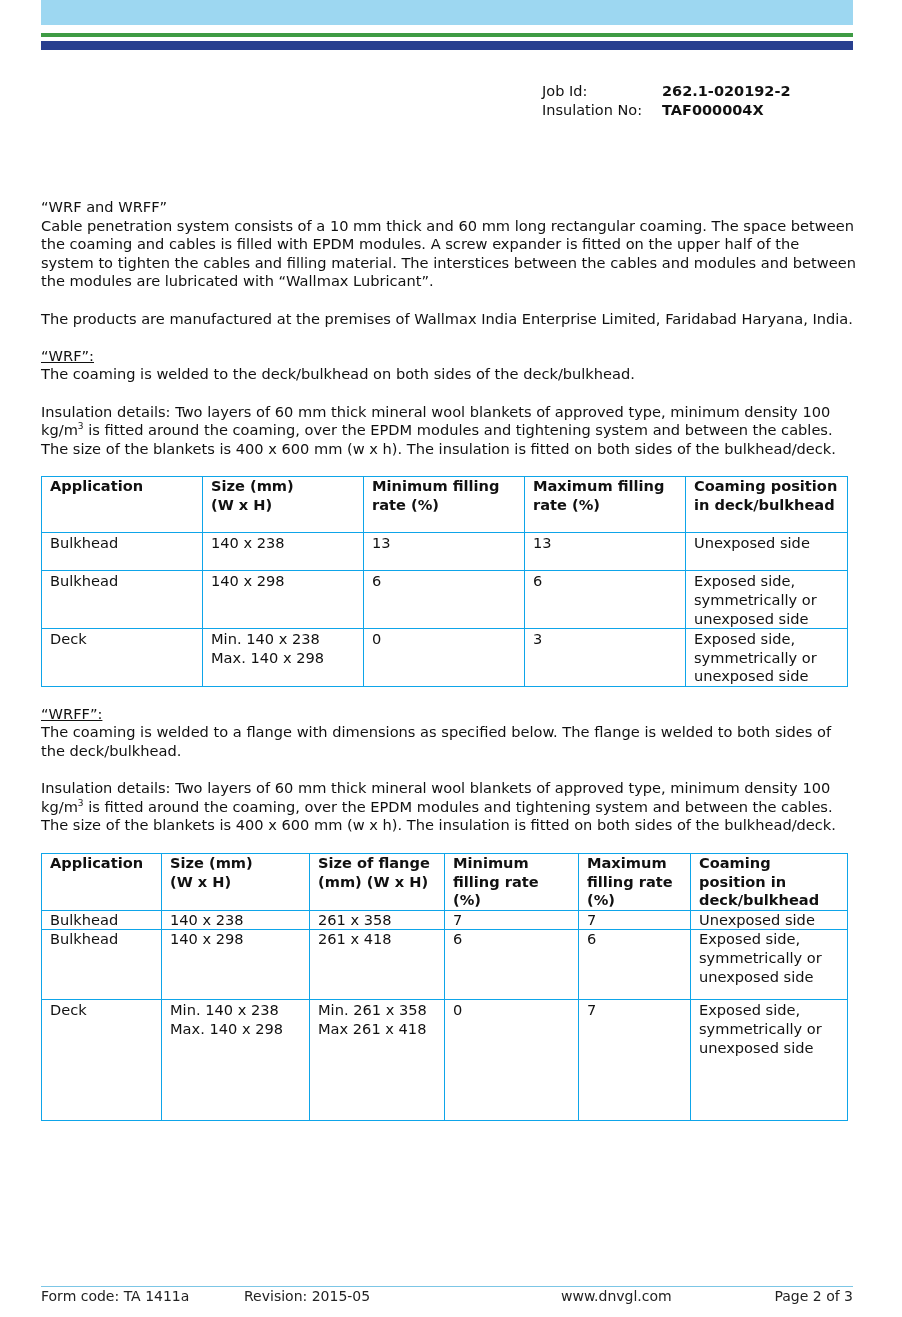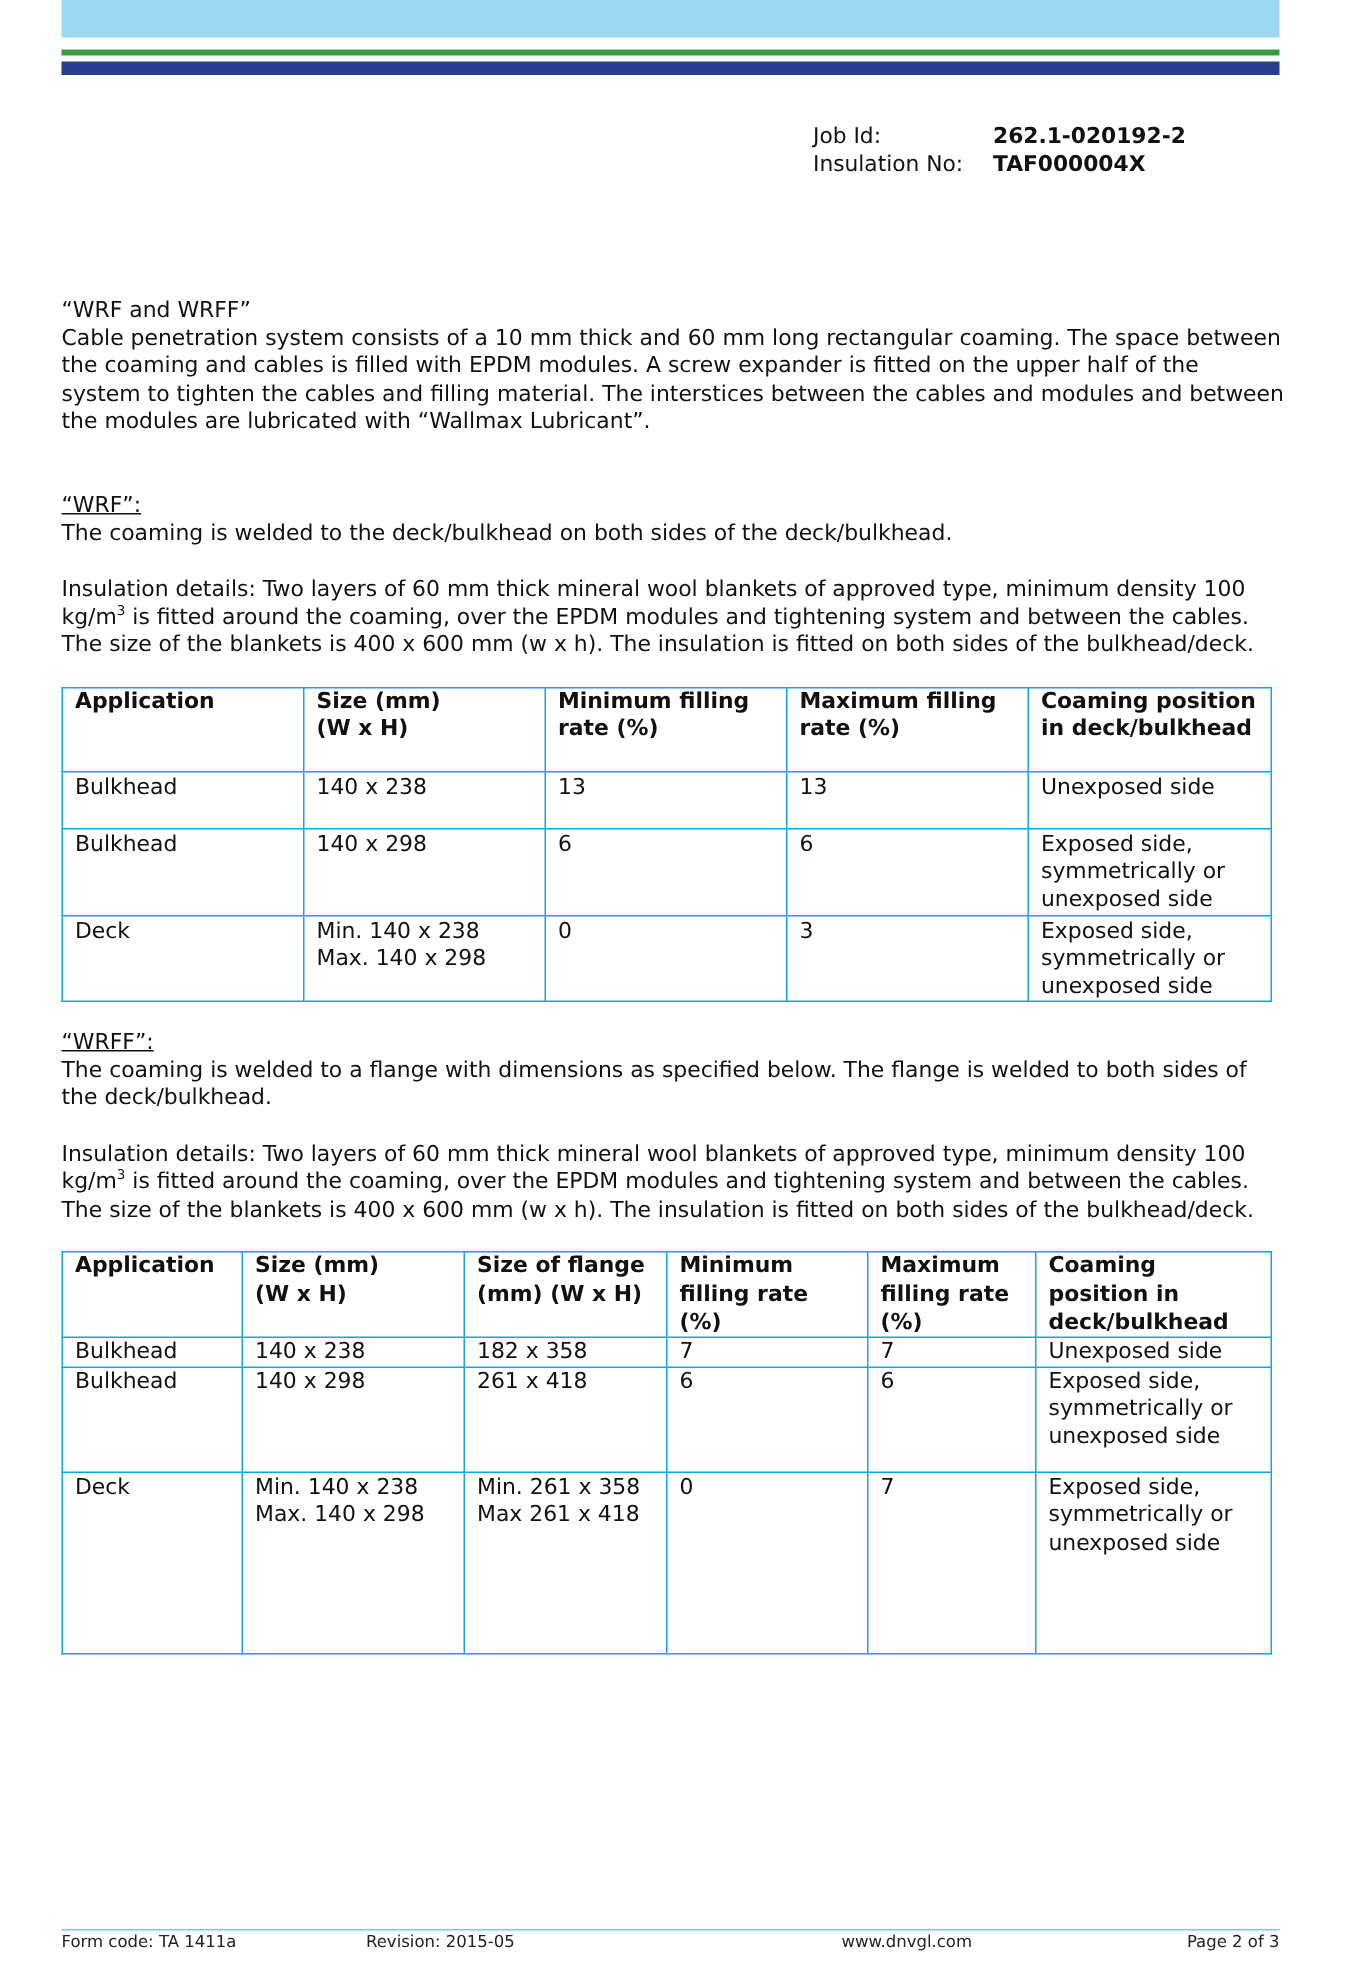--- a/index.html
+++ b/index.html
@@ -29,21 +29,21 @@
   .t1 tr.r2 td { height: 55px; padding-top: 1px; }
   .t1 tr.r3 td { height: 55px; padding-top: 1px; }
   .t2 { margin-top: 18px; }
   .t2 th { height: 55px; padding-top: 2px; }
   .t2 tr.r1 td { height: 18px; padding-top: 0; }
   .t2 tr.r2 td { height: 69px; padding-top: 0; }
   .t2 tr.r3 td { height: 119px; padding-top: 1px; }
   .pre { white-space: pre-line; }
 
   .footer-line { position: absolute; left: 41px; top: 1286px; width: 812px; height: 1px; background: #7cc6e6; }
-  .footer { position: absolute; left: 41px; top: 1288px; width: 812px; height: 14px; font-size: 11px; color: #222; }
+  .footer { position: absolute; left: 41px; top: 1288px; width: 812px; height: 14px; font-size: 14px; color: #222; }
   .footer span { position: absolute; top: 0; }
   .f-form { left: 0; }
   .f-rev { left: 203px; }
   .f-web { left: 520px; }
   .f-page { right: 0; }
 </style>
 </head>
 <body>
 
 <div class="bar-light"></div>
@@ -58,20 +58,21 @@
   <div class="meta-row">
     <span class="meta-label">Insulation No:</span>
     <span class="meta-value">TAF000004X</span>
   </div>
 </div>
 
 <div class="content">
   <p>“WRF and WRFF”</p>
   <p>Cable penetration system consists of a 10 mm thick and 60 mm long rectangular coaming. The space between the coaming and cables is filled with EPDM modules. A screw expander is fitted on the upper half of the system to tighten the cables and filling material. The interstices between the cables and modules and between the modules are lubricated with “Wallmax Lubricant”.</p>
   <div class="gap"></div>
+  <p>The products are manufactured at the premises of Wallmax India Enterprise Limited, Faridabad Haryana, India.</p>
   <div class="gap"></div>
 
   <p class="u">“WRF”:</p>
   <p>The coaming is welded to the deck/bulkhead on both sides of the deck/bulkhead.</p>
   <div class="gap"></div>
   <p><span>Insulation details: Two layers of 60 mm thick mineral wool blankets of approved type, minimum density 100 kg/m</span><sup style="font-size:9px;line-height:0">3</sup><span> is fitted around the coaming, over the EPDM modules and tightening system and between the cables. The size of the blankets is 400 x 600 mm (w x h). The insulation is fitted on both sides of the bulkhead/deck.</span></p>
 
   <table class="spec t1">
     <colgroup>
         <col style="width:161px">
@@ -139,21 +140,21 @@
         <th>Size of flange (mm) (W x H)</th>
         <th>Minimum filling rate (%)</th>
         <th>Maximum filling rate (%)</th>
         <th>Coaming position in deck/bulkhead</th>
       </tr>
     </thead>
     <tbody>
       <tr class="r1">
         <td>Bulkhead</td>
         <td class="pre">140 x 238</td>
-        <td class="pre">182 x 358</td>
+        <td class="pre">261 x 358</td>
         <td>7</td>
         <td>7</td>
         <td>Unexposed side</td>
       </tr>
       <tr class="r2">
         <td>Bulkhead</td>
         <td class="pre">140 x 298</td>
         <td class="pre">261 x 418</td>
         <td>6</td>
         <td>6</td>

